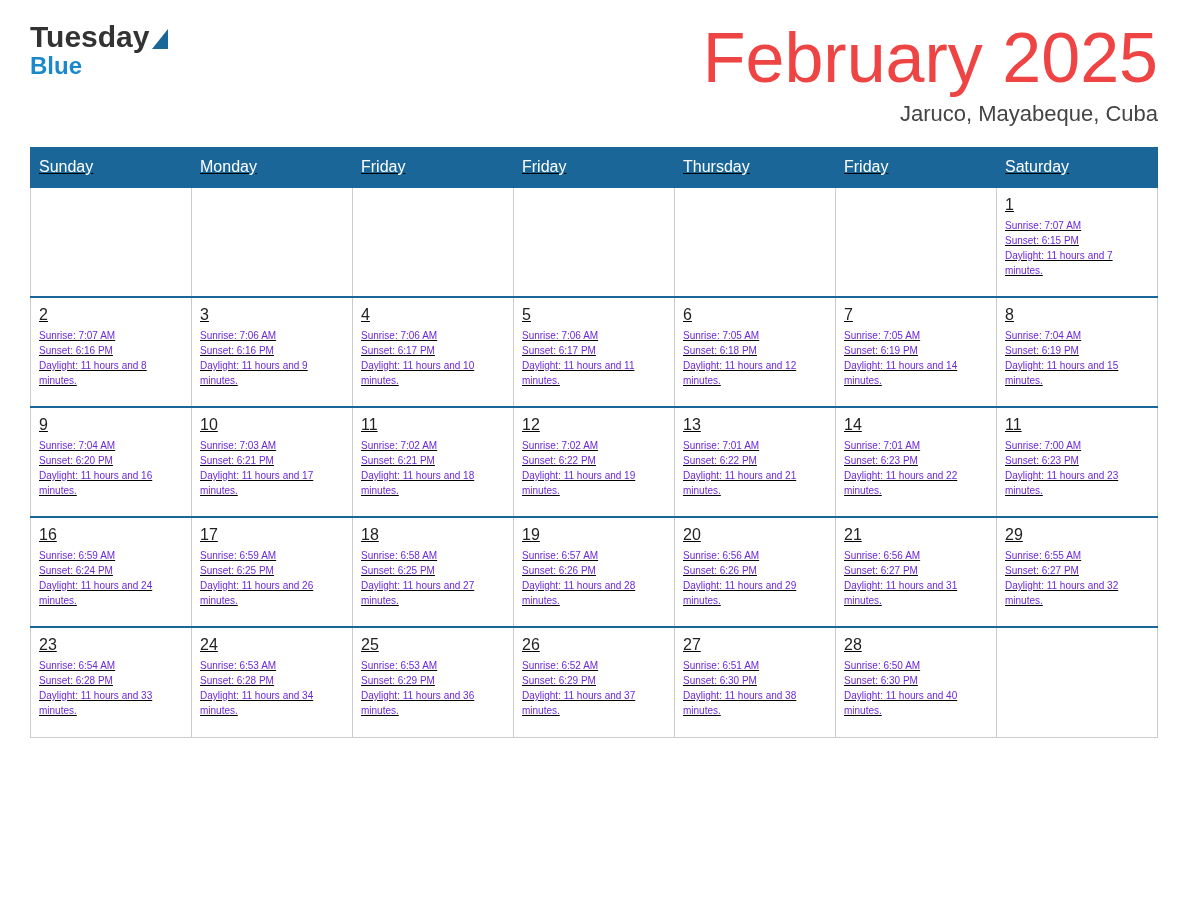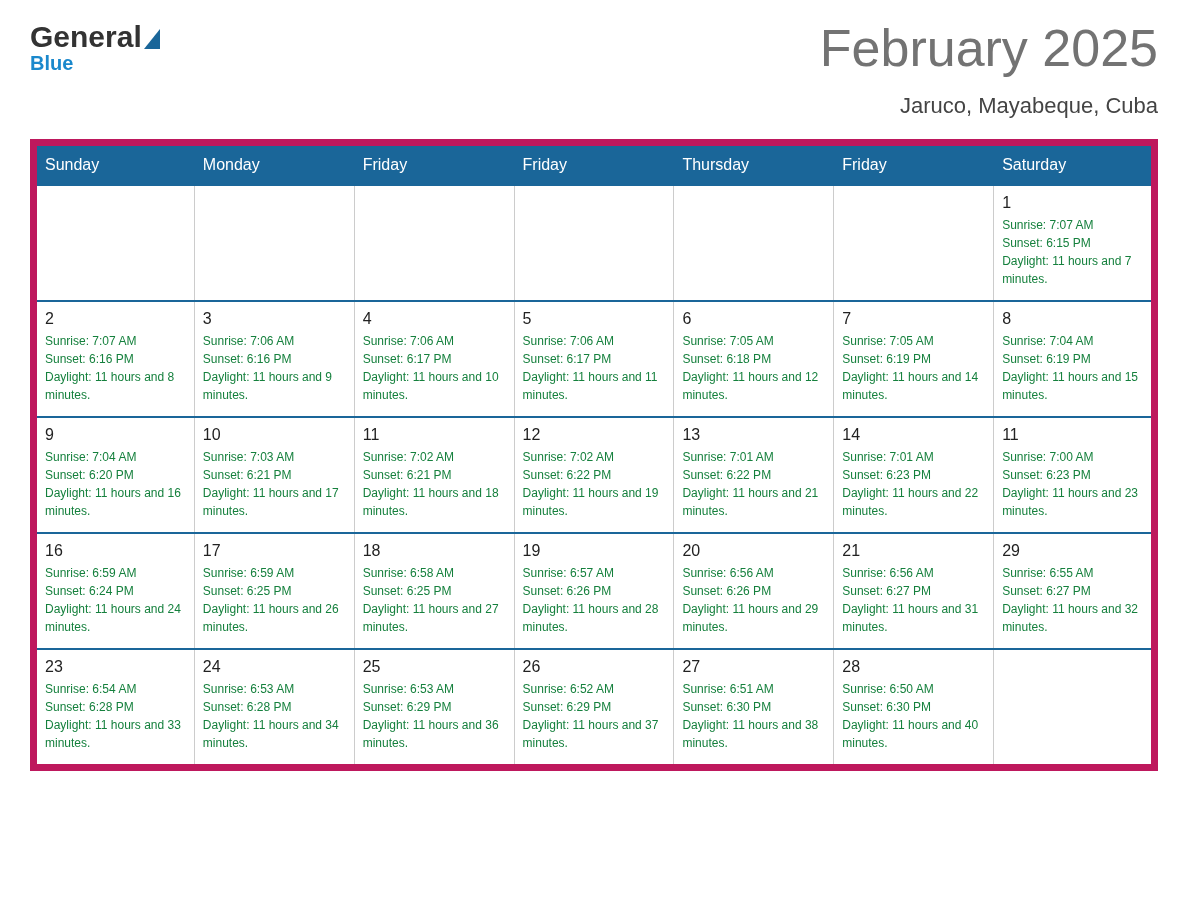--- a/index.html
+++ b/index.html
@@ -16,34 +16,35 @@
       align-items: flex-start;
       margin-bottom: 20px;
     }
     .logo {
       display: flex;
       flex-direction: column;
       align-items: flex-start;
     }
     .title-section { text-align: right; }
     .month-title {
-      font-size: 52px;
+      font-size: 70px;
       font-weight: normal;
-      color: #737373;
+      color: #ef4444;
       line-height: 1.1;
     }
     .location {
       font-size: 22px;
       color: #444;
-      margin-top: 16px;
+      margin-top: 4px;
     }
     .calendar {
       width: 100%;
       border-collapse: collapse;
-      border: 7px solid #be185d;
+      border: 1px solid #be185d;
+      text-decoration: underline;
     }
     .calendar thead tr th {
       background: #1a6699;
       color: #fff;
       font-size: 16px;
       font-weight: normal;
       padding: 10px 8px;
       text-align: left;
       border: 1px solid #1a6699;
     }
@@ -62,57 +63,57 @@
       border-top: 2px solid #1a6699;
     }
     .day-number {
       font-size: 16px;
       font-weight: normal;
       color: #222;
       margin-bottom: 4px;
       display: block;
     }
     .day-info {
-      font-size: 12px;
+      font-size: 10px;
       line-height: 1.5;
-      color: #15803d;
+      color: #6d28d9;
     }
     .logo-top-row {
       display: flex;
       align-items: flex-end;
     }
     .logo-word-general {
       font-size: 30px;
       font-weight: bold;
       color: #333;
     }
     .logo-triangle {
       width: 0;
       height: 0;
       border-left: 16px solid transparent;
       border-right: 0px solid transparent;
       border-bottom: 20px solid #1a6699;
       margin-left: 2px;
       margin-bottom: 5px;
     }
     .logo-word-blue {
-      font-size: 20px;
+      font-size: 24px;
       font-weight: bold;
       color: #1a88cc;
       display: block;
       margin-top: -2px;
     }
   </style>
 </head>
 <body>
 
 <div class="header">
   <div class="logo">
     <div class="logo-top-row">
-      <span class="logo-word-general">General</span>
+      <span class="logo-word-general">Tuesday</span>
       <div class="logo-triangle"></div>
     </div>
     <span class="logo-word-blue">Blue</span>
   </div>
   <div class="title-section">
     <div class="month-title">February 2025</div>
     <div class="location">Jaruco, Mayabeque, Cuba</div>
   </div>
 </div>
 

